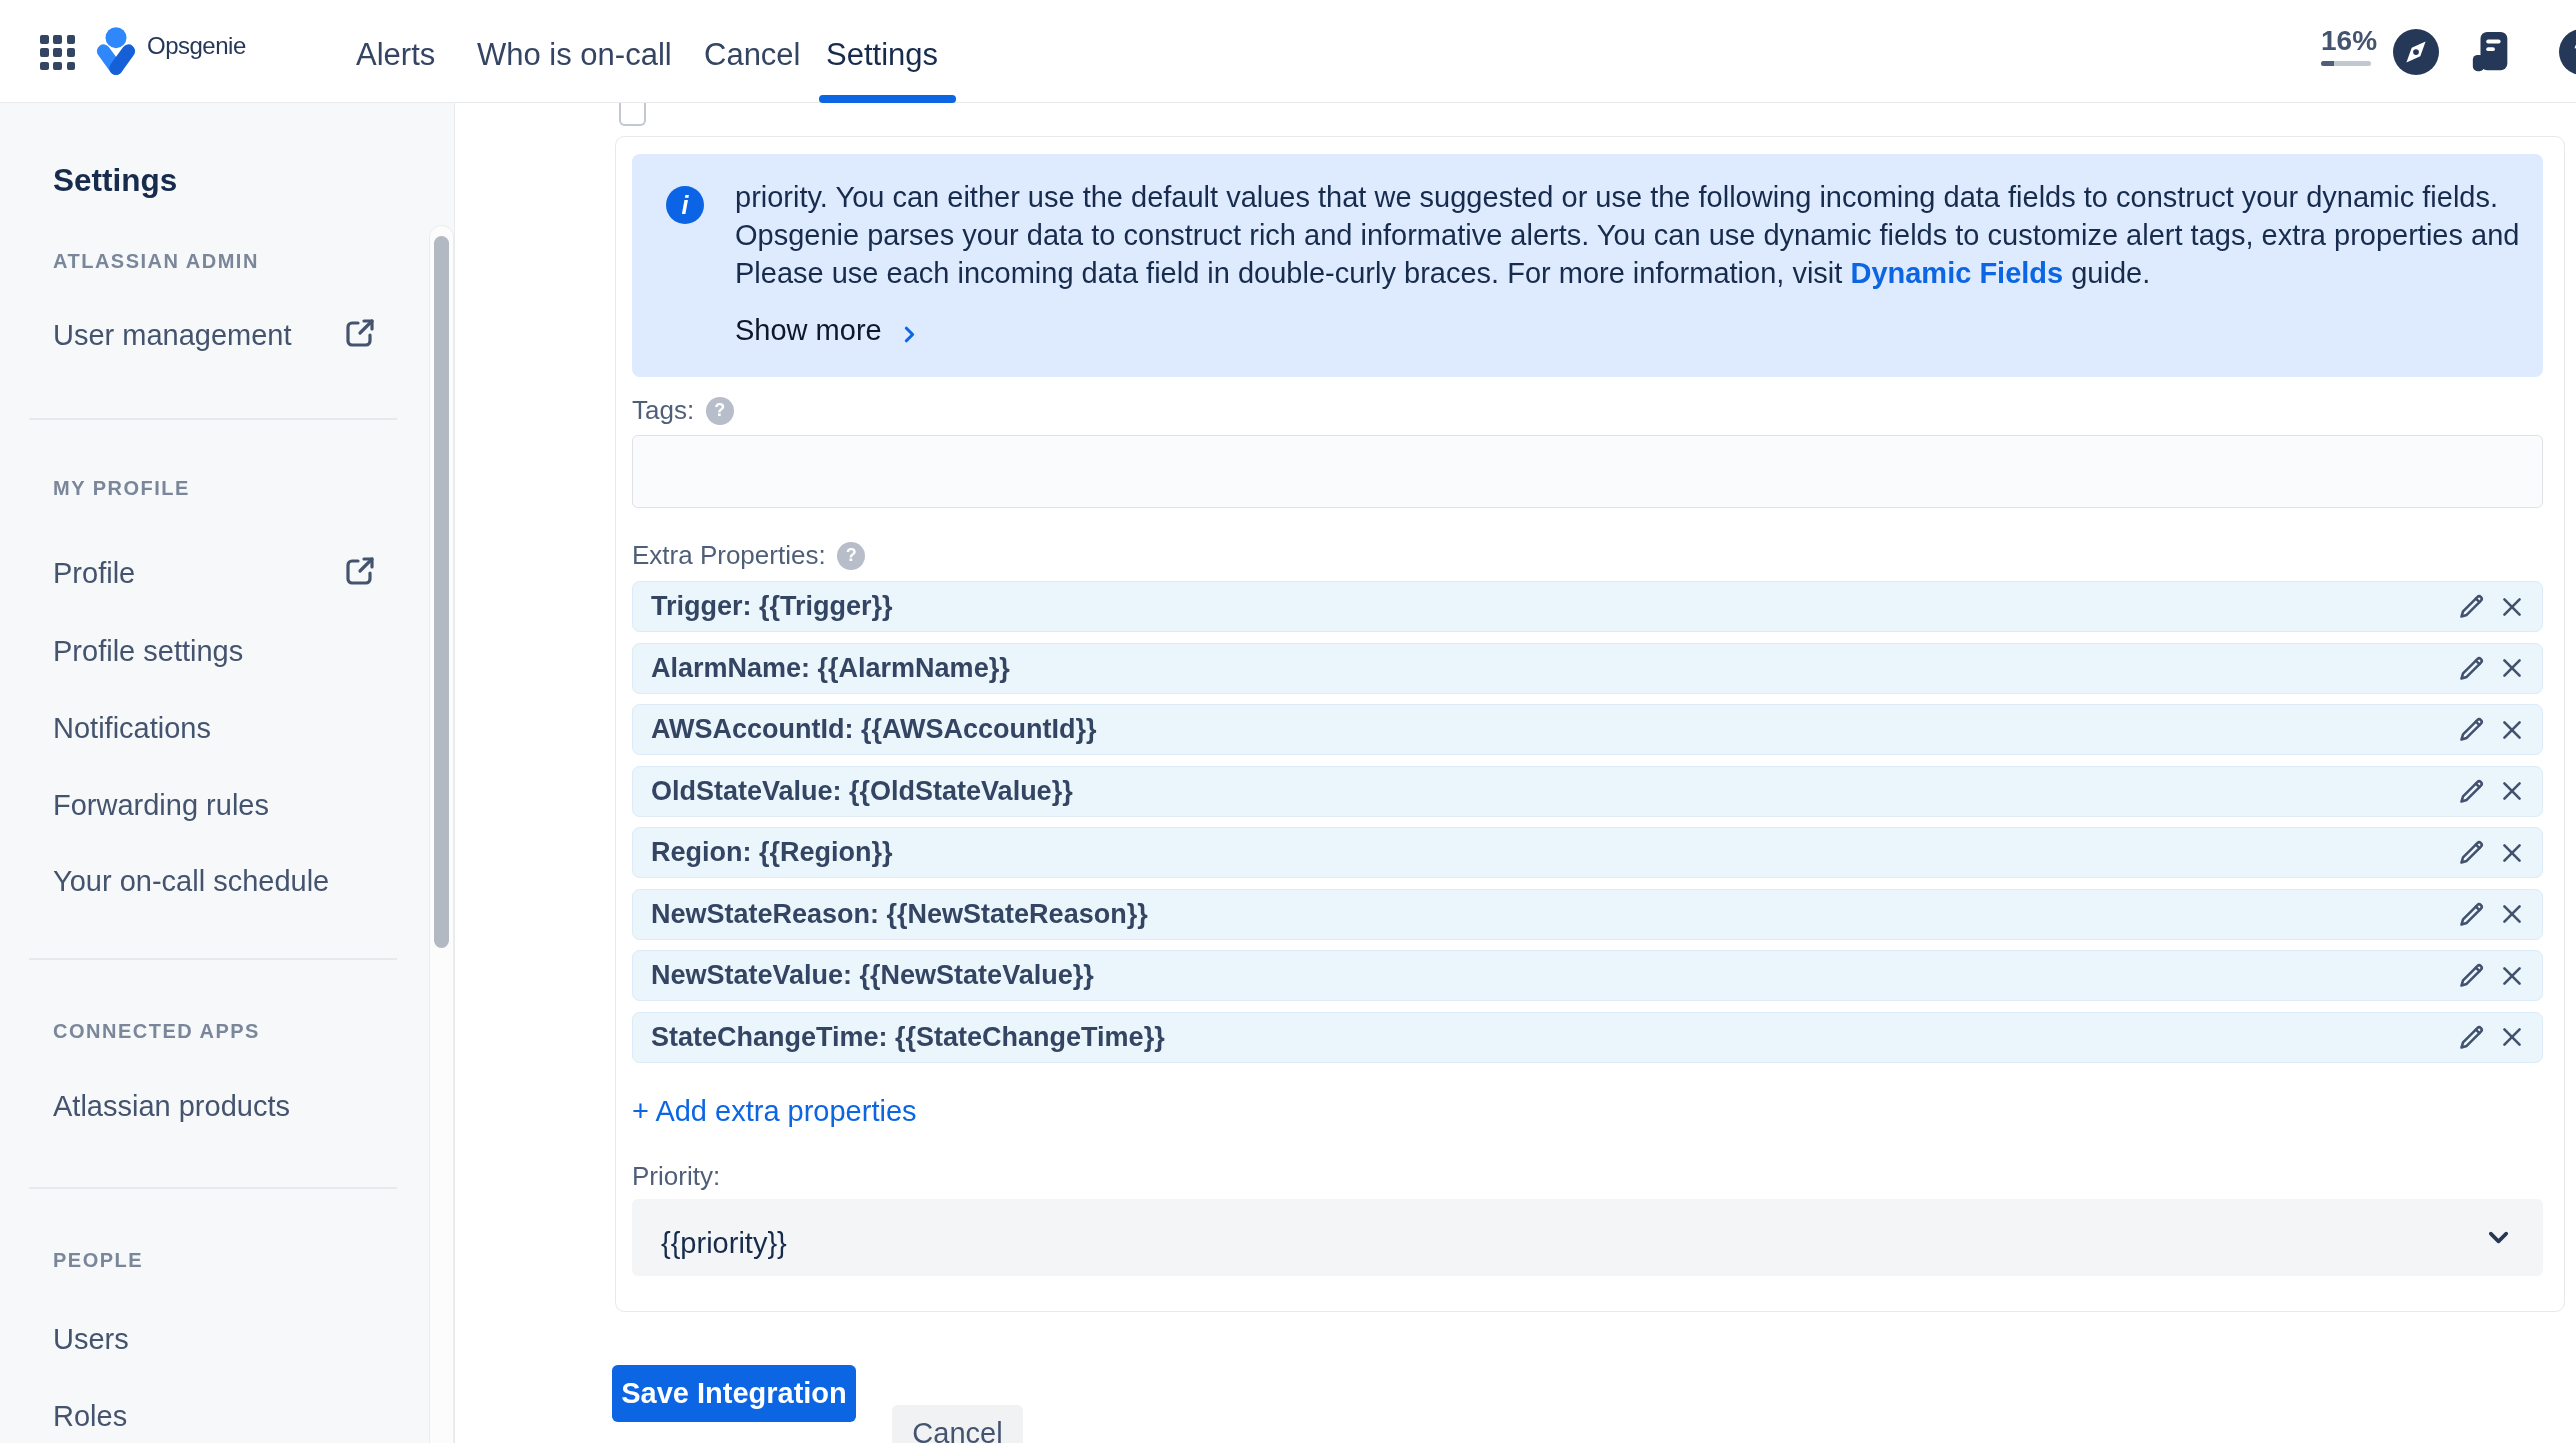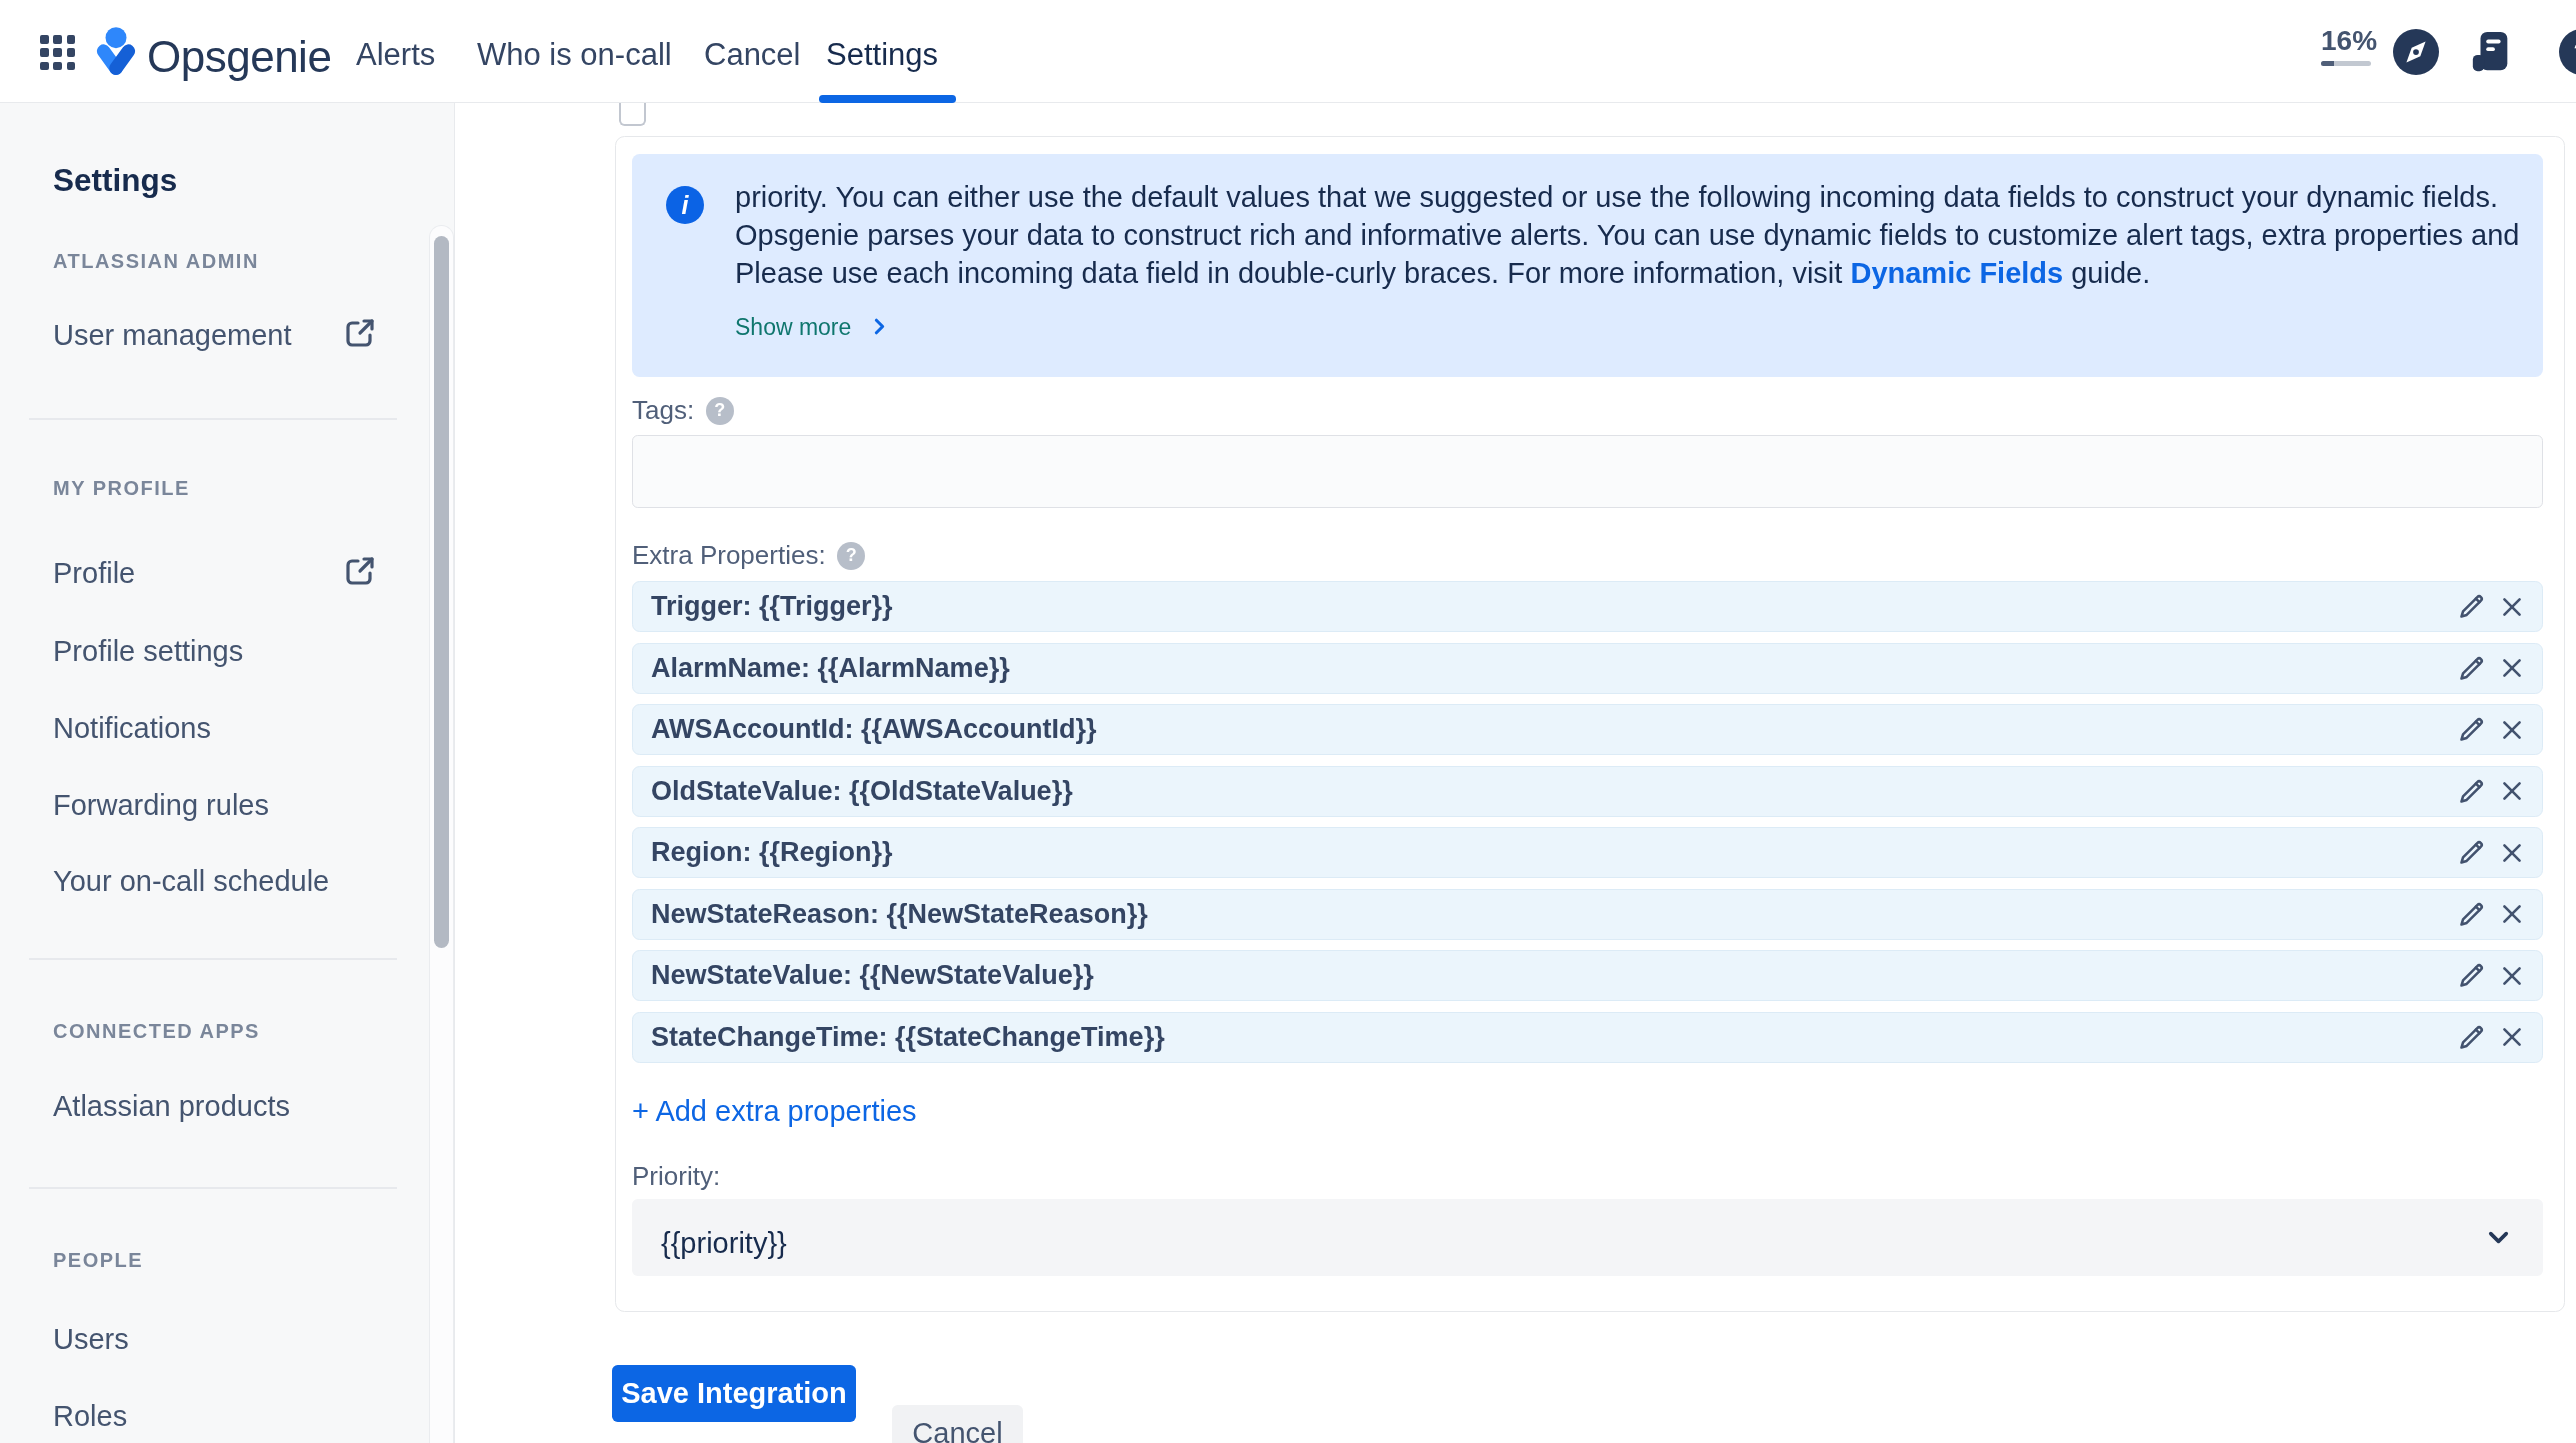--- a/index.html
+++ b/index.html
@@ -10,21 +10,21 @@
   }
   
   .header {
     position:absolute; left:0; top:0; width:2576px; height:103px;
     background:#fff; border-bottom:1.9px solid #E8EAED; z-index:5;
   }
   .grid-icon { position:absolute; left:40px; top:35px; width:35px; height:35px;
     display:grid; grid-template-columns:repeat(3,8.6px); grid-template-rows:repeat(3,8.6px); gap:4.8px; cursor:pointer; }
   .grid-icon span { background:#344563; border-radius:1.9px; }
   .logo { position:absolute; left:95px; top:27px; width:42px; height:50px; }
-  .wordmark { position:absolute; left:147px; top:31.5px; font-size:44px; font-weight:500; color:#253858; letter-spacing:-0.5px; }
+  .wordmark { position:absolute; left:147px; top:31.5px; font-size:24px; font-weight:500; color:#253858; letter-spacing:-0.5px; }
   .nav-item { position:absolute; top:37px; font-size:31px; font-weight:500; color:#344563; cursor:pointer; white-space:nowrap;text-align:right; }
   .nav-alerts { left:356px; } .nav-whois { left:477px; } .nav-teams { left:704px; }
   .nav-settings { left:826px; color:#172B4D; }
   .nav-underline { position:absolute; left:819px; top:95px; width:137px; height:7.6px; background:#0C66E4; border-radius:3.8px; }
   .usage { position:absolute; left:2321px; top:25px; width:50px; cursor:pointer; }
   .usage-num { font-size:28px; font-weight:600; color:#44546F; }
   .usage-bar { margin-top:3.8px; height:4.8px; border-radius:2.9px; background:#C2C8D1; position:relative; overflow:hidden; }
   .usage-fill { position:absolute; left:0; top:0; bottom:0; width:13.4px; background:#505F79; }
   .hicon { position:absolute; top:29px; width:46px; height:46px; border-radius:50%; background:#253858; cursor:pointer; }
   .compass { left:2393px; }
@@ -47,22 +47,22 @@
   .stray-checkbox { position:absolute; left:164px; top:0; width:27px; height:23px;
     border:2.9px solid #C2C7D0; border-top:none; border-radius:0 0 5.7px 5.7px; cursor:pointer; }
   .card { position:absolute; left:160px; top:33px; width:1950px; height:1176px;
     background:#fff; border:1.9px solid #E6E8EB; border-radius:9.5px; }
   .banner { position:absolute; left:16px; top:17px; width:1911px; height:223px; background:#DEEBFF; border-radius:7.6px; }
   .info-icon { position:absolute; left:34px; top:32px; width:38px; height:38px; border-radius:50%;
     background:#0B63E5; color:#fff; font-size:25px; font-weight:700; font-style:italic;
     display:flex; align-items:center; justify-content:center; }
   .banner-text { position:absolute; left:103px; top:24px; width:1795px; font-size:29px; line-height:38px; color:#172B4D; }
   .inline-link { color:#0C66E4; font-weight:700; cursor:pointer; }
-  .show-more { position:absolute; left:103px; top:160px; display:flex; align-items:flex-start; gap:15.3px;
-    color:#0f766e; font-size:23px; font-weight:500; cursor:pointer; }
+  .show-more { position:absolute; left:103px; top:160px; display:flex; align-items:flex-end; gap:15.3px;
+    color:#0f172a; font-size:29px; font-weight:500; cursor:pointer; }
   .field-label { position:absolute; left:16px; display:flex; align-items:center; gap:11.5px;
     font-size:26px; color:#505F79; }
   .help-icon { width:28px; height:28px; border-radius:50%; background:#B7BEC9; color:#fff;
     font-size:18px; font-weight:700; display:flex; align-items:center; justify-content:center; cursor:pointer; }
   .tags-label { top:258px; }
   .tags-input { position:absolute; left:16px; top:298px; width:1911px; height:73px;
     background:#FAFBFC; border:1.9px solid #DFE1E6; border-radius:5.7px; font-size:28px; padding:0 19px; color:#172B4D; outline:none; }
   .extra-label { top:403px; }
   .rows { position:absolute; left:16px; top:444px; width:1911px; }
   .prop-row { height:51px; margin-bottom:10.5px; background:#EBF5FC; border:1px solid #DCEBF6; border-radius:7.6px;

